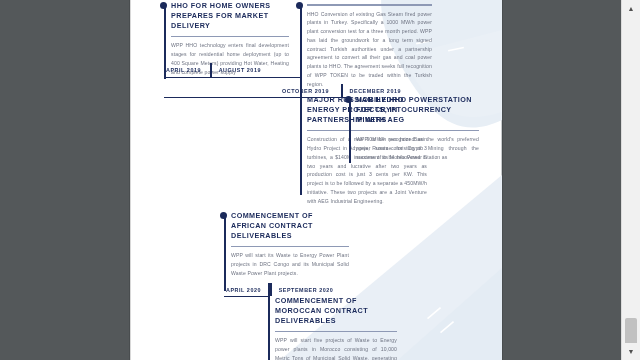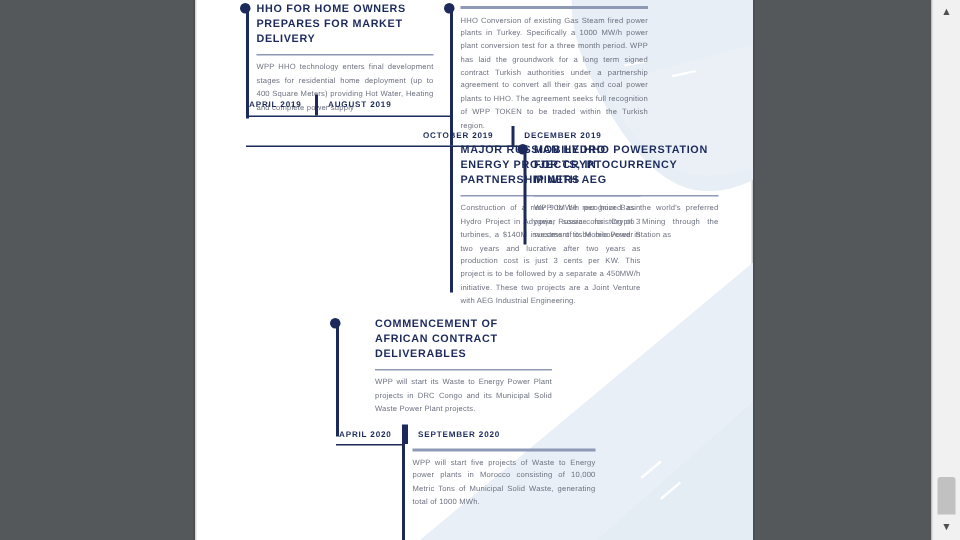--- a/index.html
+++ b/index.html
@@ -158,30 +158,31 @@
         <span style="display:inline-block;width:12px;"></span>
         <span class="date-sep"></span>
         <span style="display:inline-block;width:7px;"></span>
         <span class="date">DECEMBER 2019</span>
       </div>
       <div class="hline" style="left:34px;top:97px;width:186px;"></div>
 
       <div class="node" style="left:94px;top:213px;">
         <div class="vrule" style="height:78px;"></div>
         <div class="dot"></div>
-        <div class="card" style="left:7px;top:-2px;width:118px;margin-left:19px;">
+        <div class="card" style="left:7px;top:-2px;width:118px;">
           <div class="title">COMMENCEMENT OF AFRICAN CONTRACT DELIVERABLES</div>
           <div class="rule thick"></div>
           <div class="body">WPP will start its Waste to Energy Power Plant projects in DRC Congo and its Municipal Solid Waste Power Plant projects.</div>
         </div>
       </div>
 
       <div class="node" style="left:138px;top:283px;">
         <div class="vrule" style="height:77px;"></div>
         <div class="card" style="left:7px;top:13px;width:122px;">
+          <div class="title">COMMENCEMENT OF MOROCCAN CONTRACT DELIVERABLES</div>
           <div class="rule thick"></div>
           <div class="body">WPP will start five projects of Waste to Energy power plants in Morocco consisting of 10,000 Metric Tons of Municipal Solid Waste, generating total of 1000 MWh.</div>
         </div>
       </div>
 
       <div class="datebar" style="left:96px;top:283px;height:13px;">
         <span class="date">APRIL 2020</span>
         <span style="display:inline-block;width:9px;"></span>
         <span class="date-sep"></span>
         <span style="display:inline-block;width:7px;"></span>

